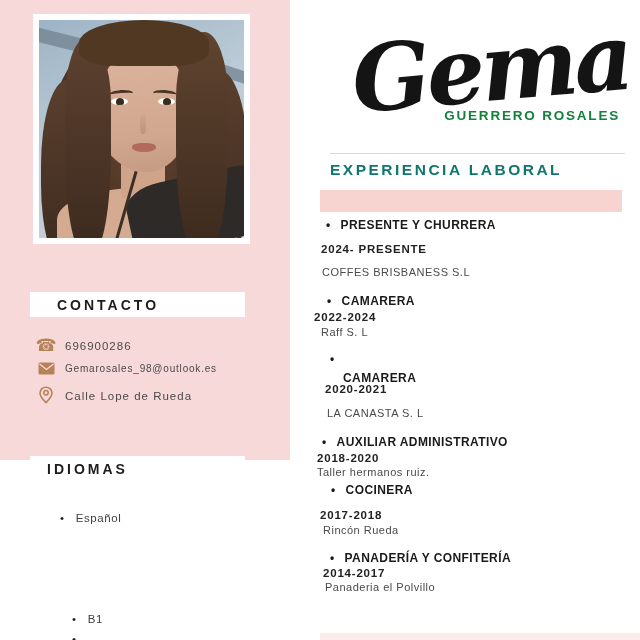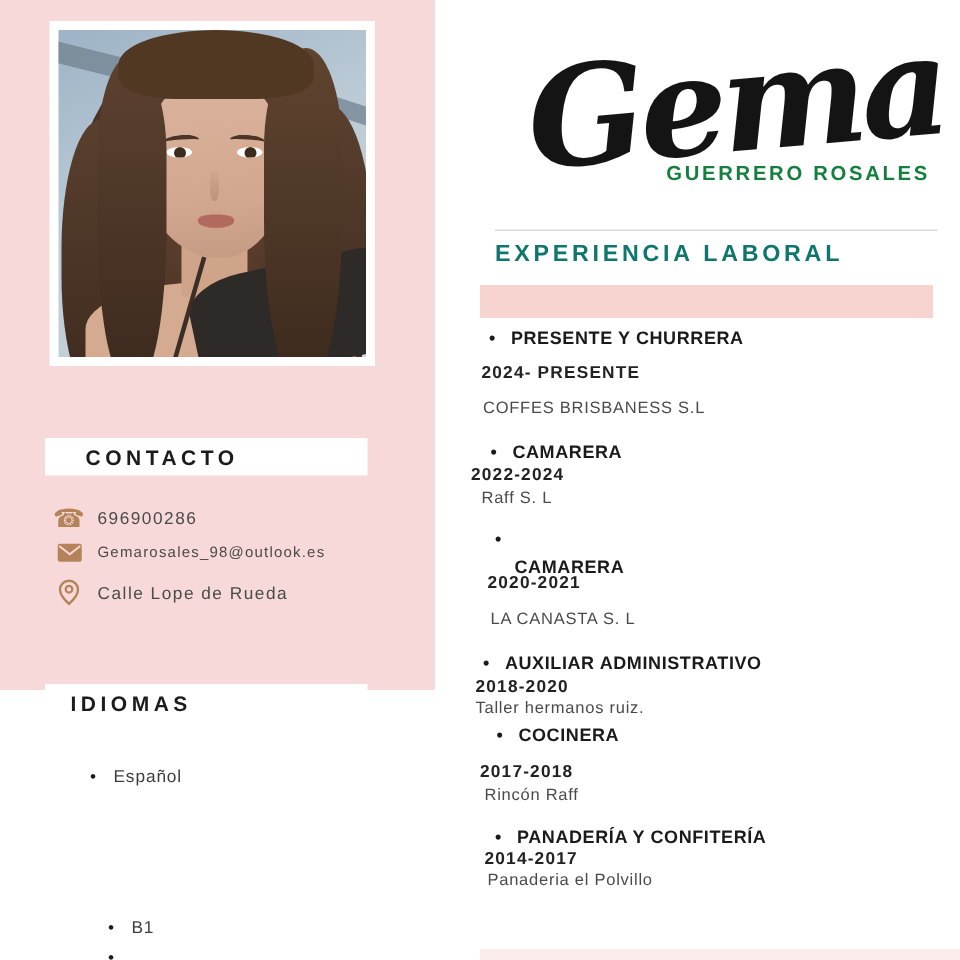--- a/index.html
+++ b/index.html
@@ -180,19 +180,19 @@
 <div class="role e3-role">CAMARERA</div>
 <div class="period e3-period">2020-2021</div>
 <div class="company e3-company">LA CANASTA S. L</div>
 
 <div class="role e4-role"><span class="dot"></span><span>AUXILIAR ADMINISTRATIVO</span></div>
 <div class="period e4-period">2018-2020</div>
 <div class="company e4-company">Taller hermanos ruiz.</div>
 
 <div class="role e5-role"><span class="dot"></span><span>COCINERA</span></div>
 <div class="period e5-period">2017-2018</div>
-<div class="company e5-company">Rincón Raff</div>
+<div class="company e5-company">Rincón Rueda</div>
 
 <div class="role e6-role"><span class="dot"></span><span>PANADERÍA Y CONFITERÍA</span></div>
 <div class="period e6-period">2014-2017</div>
 <div class="company e6-company">Panaderia el Polvillo</div>
 
 <div class="bottom-strip"></div>
 
 </body></html>

